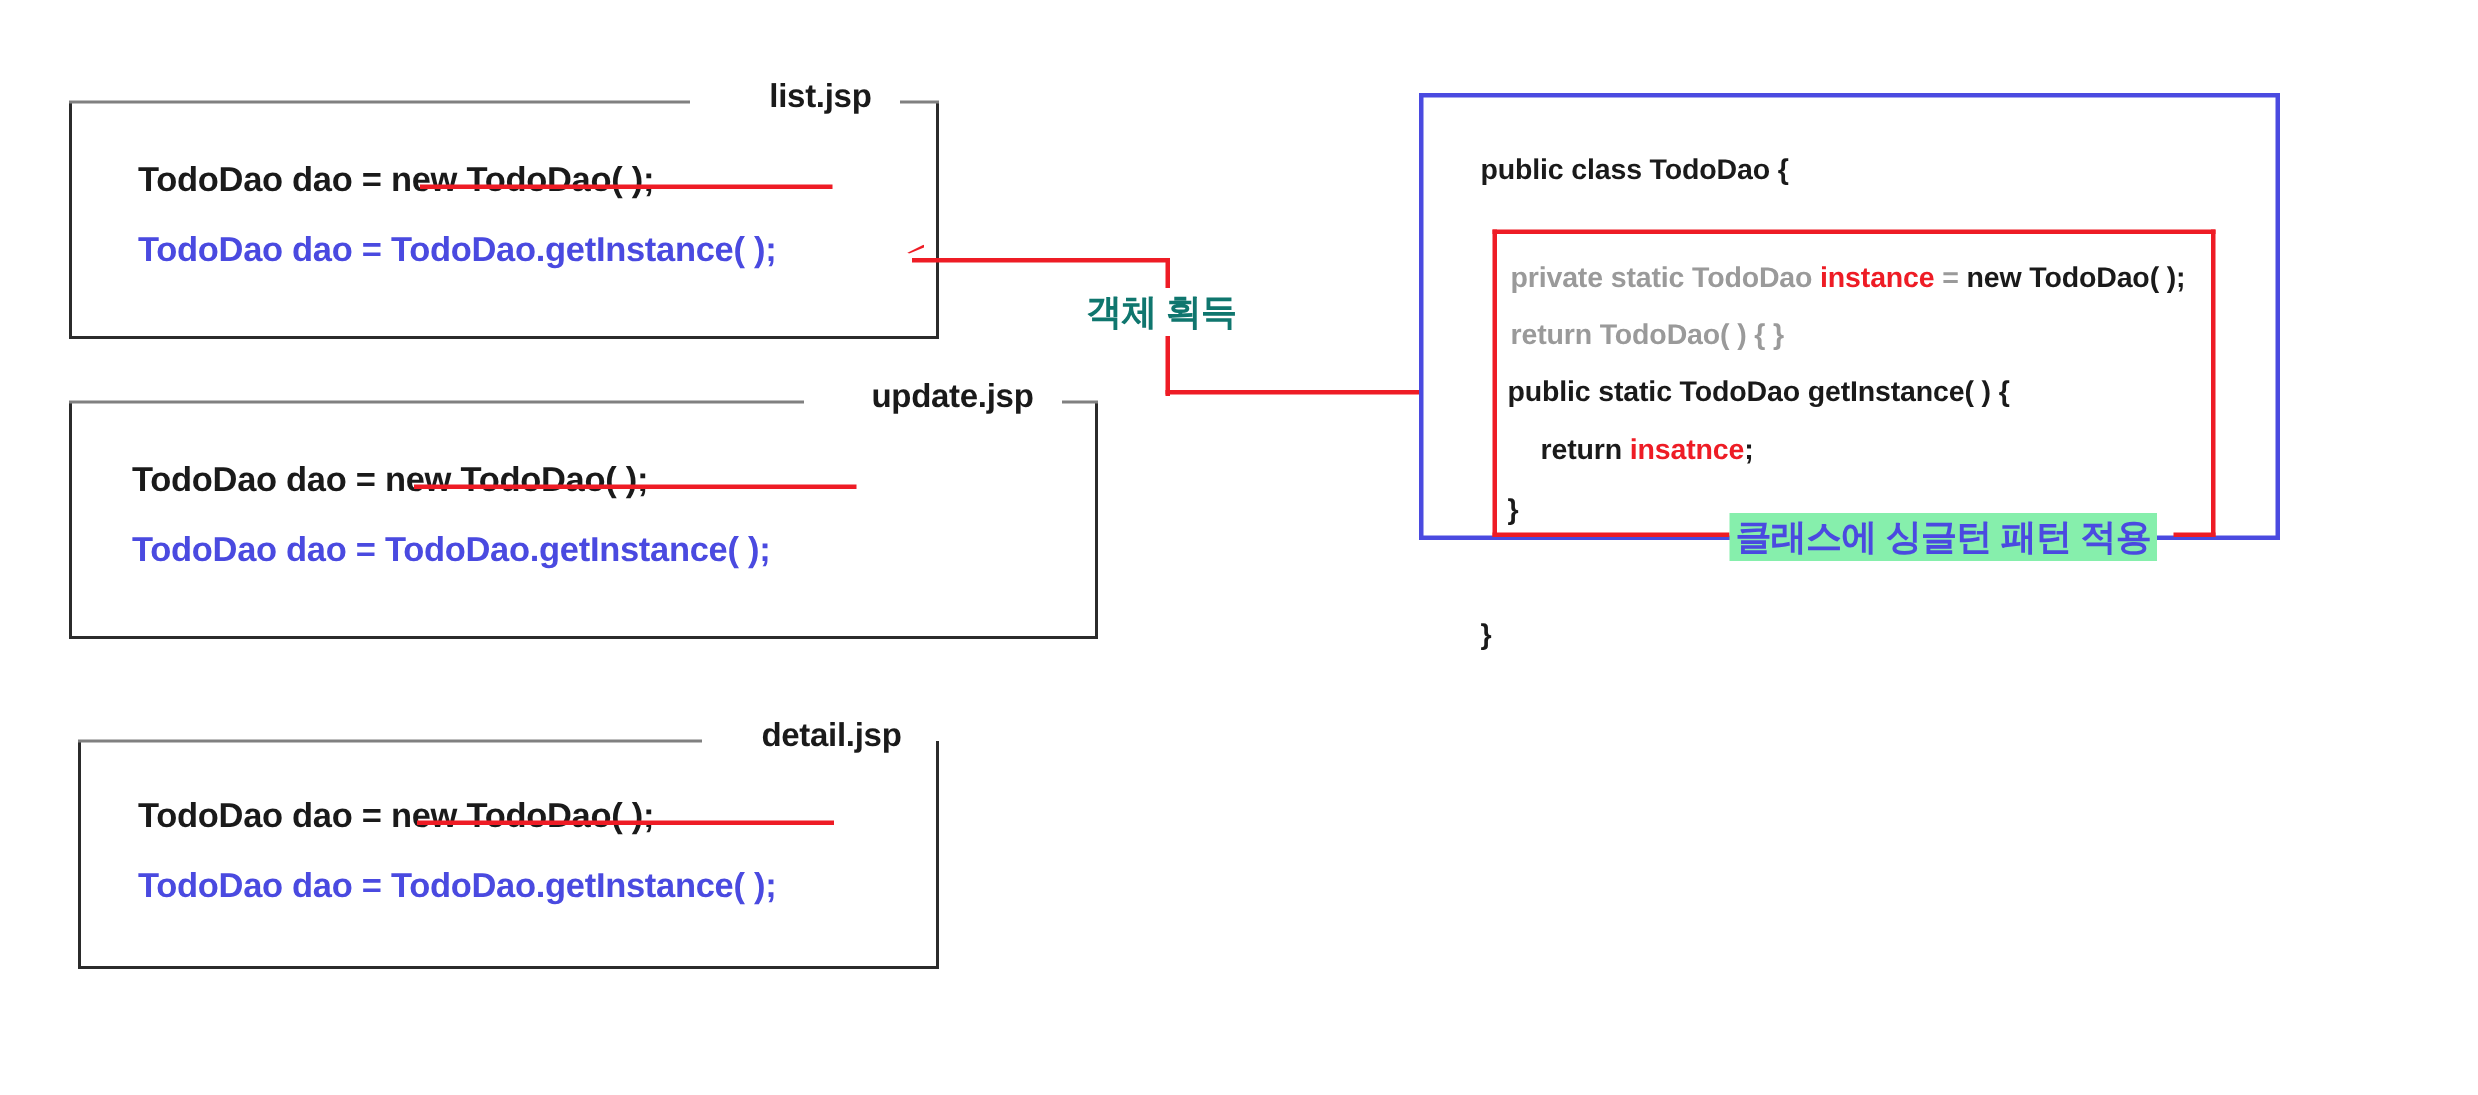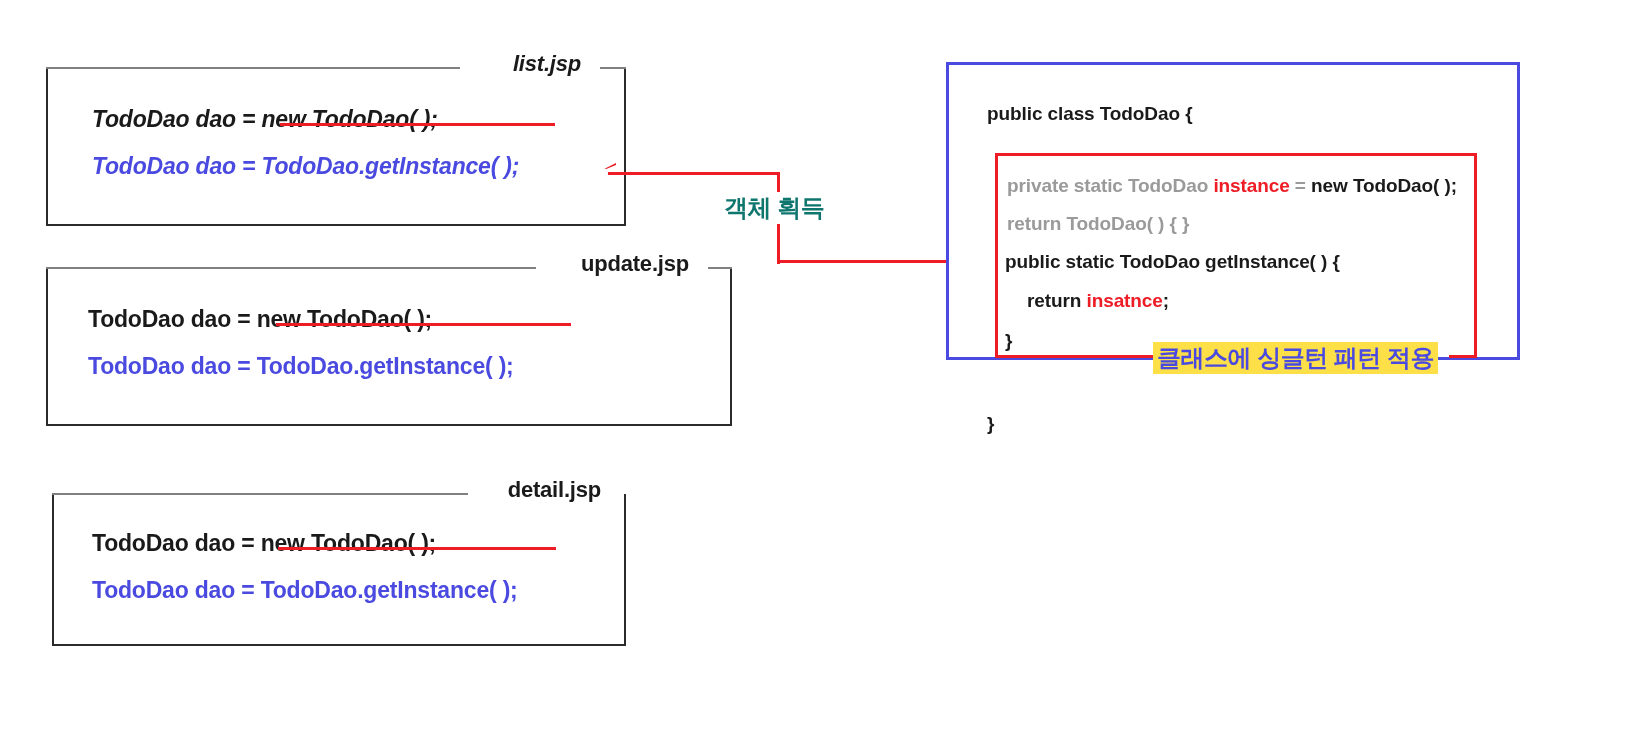--- a/index.html
+++ b/index.html
@@ -101,21 +101,21 @@
     position: absolute;
     background: #ee1c25;
   }
 
   .kr-note {
     position: absolute;
     font-size: 24px;
     font-weight: bold;
     color: #4a4ae0;
     white-space: nowrap;
-    background: #fde047;
+    background: #86efac;
     padding: 0 4px;
     letter-spacing: -0.5px;
   }
   .kr-red {
     position: absolute;
     font-size: 24px;
     font-weight: bold;
     color: #0f766e;
     white-space: nowrap;
     background: #ffffff;
@@ -129,21 +129,21 @@
     position: absolute;
     width: 0;
     height: 0;
   }
 </style>
 </head>
 <body>
 
 <div id="canvas">
 
-  <div class="jsp-box" style="left:46px; top:68px; width:580px; height:158px;font-style:italic;">
+  <div class="jsp-box" style="left:46px; top:68px; width:580px; height:158px;">
     <div class="jsp-top">
       <div class="rule grow"></div>
       <div style="width:140px;"></div>
       <div class="rule" style="width:26px;"></div>
     </div>
     <div class="jsp-label" style="right:34px;">list.jsp</div>
     <div class="code-line line-old" style="left:44px; top:38px;">TodoDao dao = new TodoDao( );</div>
     <div class="strike" style="left:232px; top:55px; width:275px;"></div>
     <div class="code-line line-new" style="left:44px; top:85px;">TodoDao dao = TodoDao.getInstance( );</div>
   </div>

